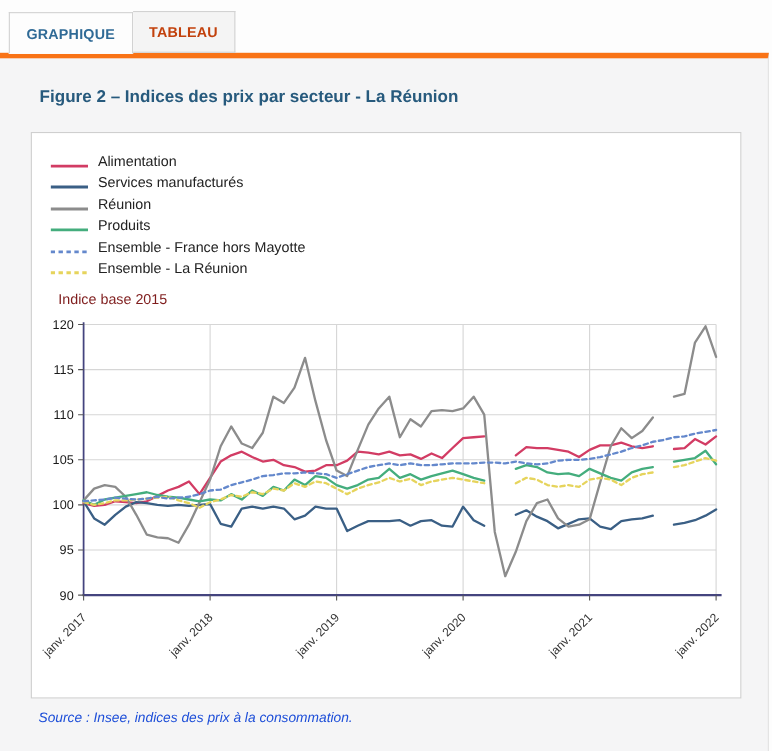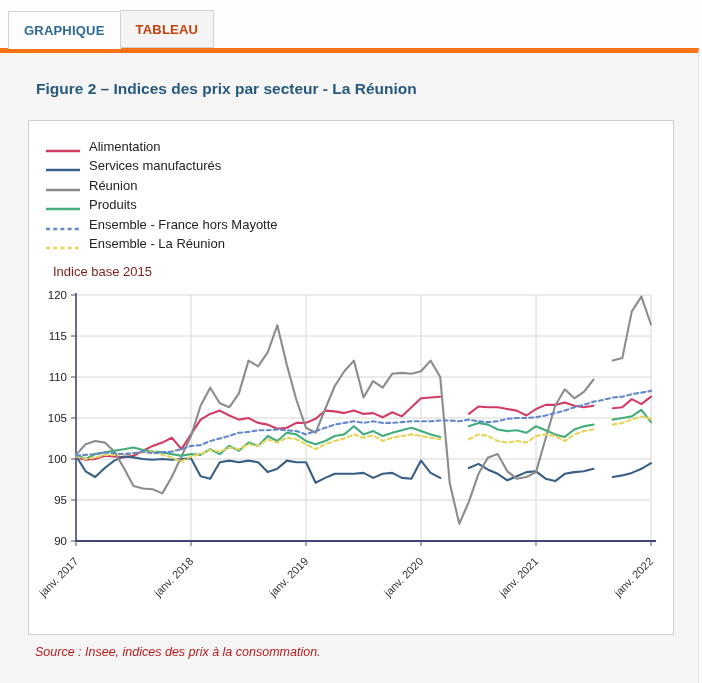--- a/index.html
+++ b/index.html
@@ -89,21 +89,21 @@
   }
   #plot{
     position:absolute;
     left:0;top:0;
   }
   .source-note{
     position:absolute;
     left:35px;top:592px;
     font-size:12.5px;
     font-style:italic;
-    color:#b91c1c;
+    color:#1d4ed8;
     text-align:center;
   }
 </style>
 </head>
 <body>
 
 <div class="tabs-row">
   <div class="tab active">GRAPHIQUE</div>
   <div class="tab inactive">TABLEAU</div>
 </div>

